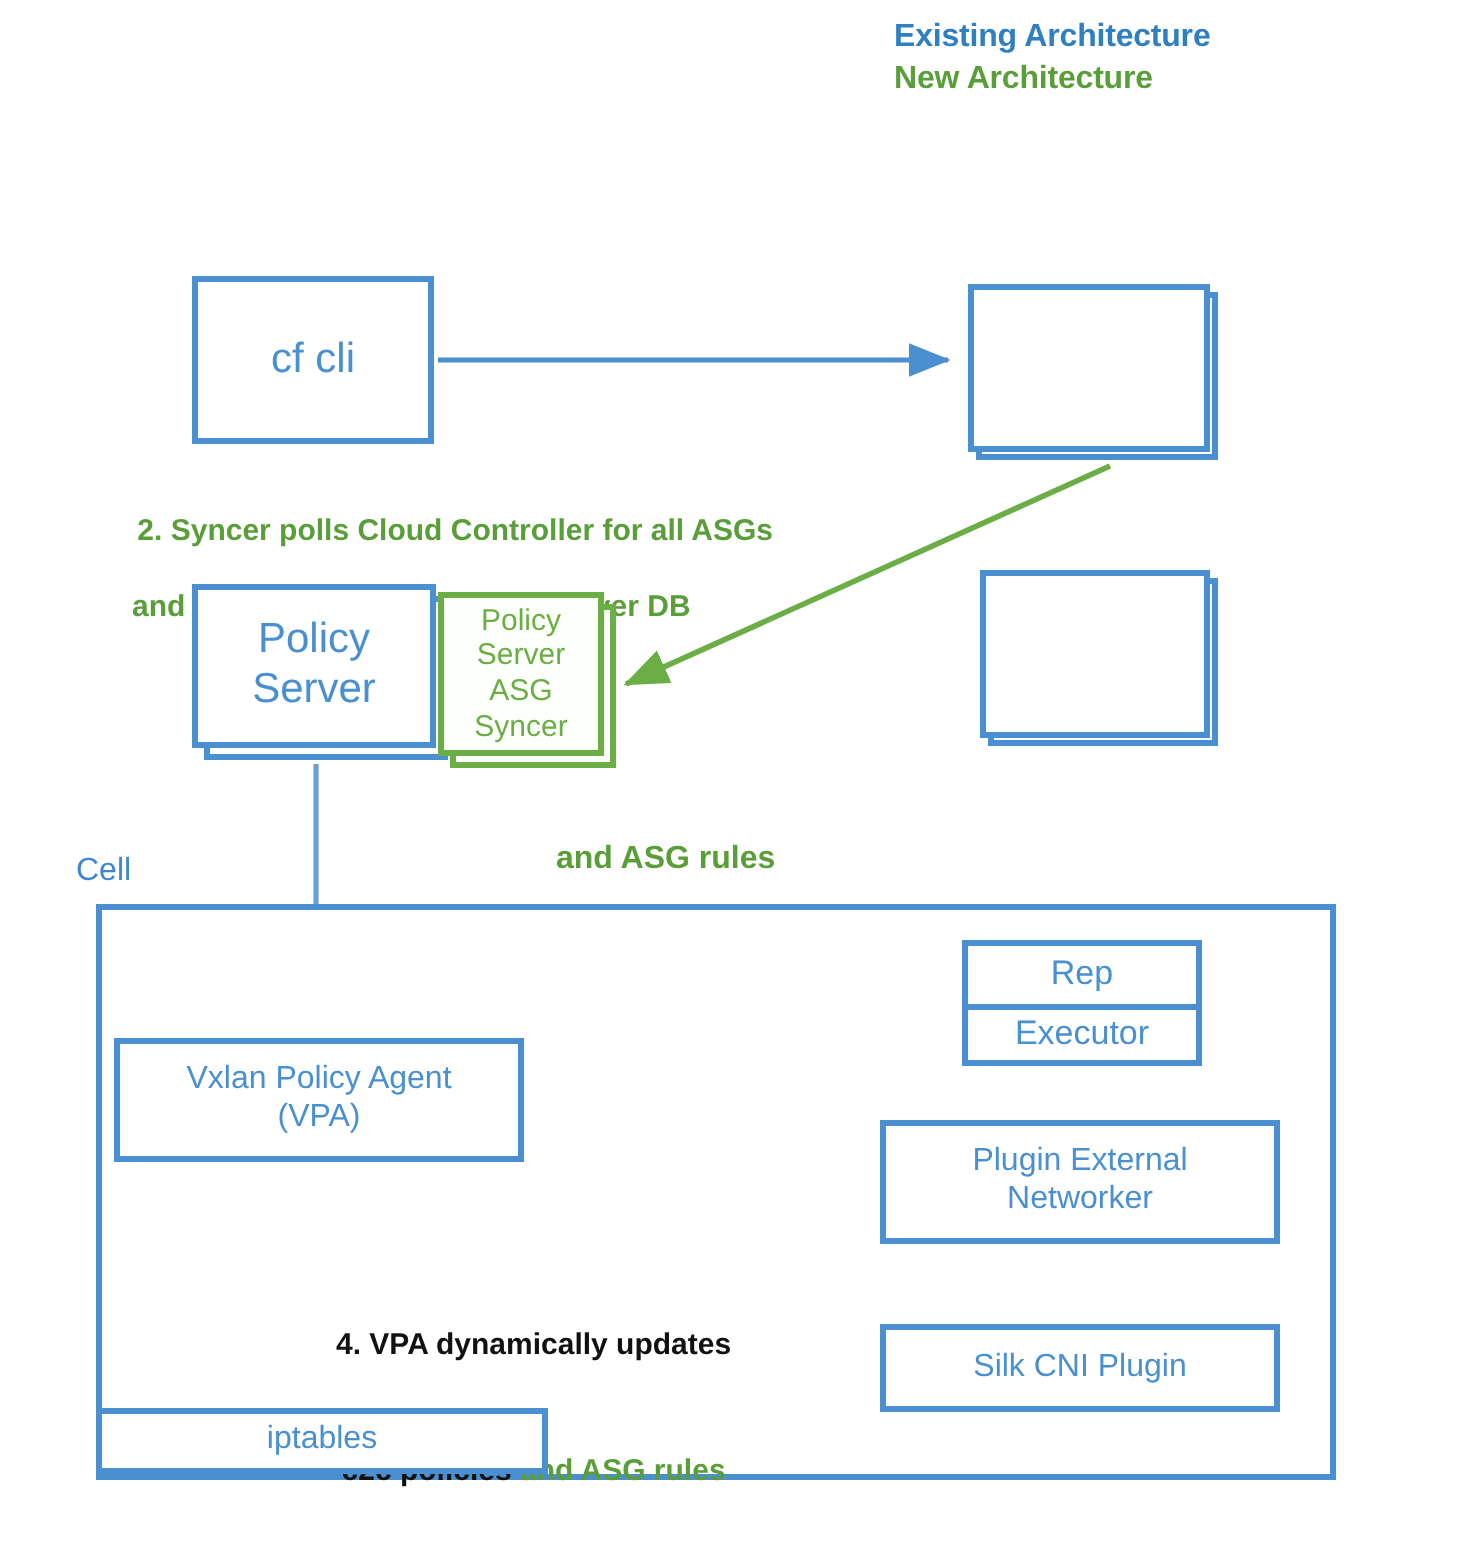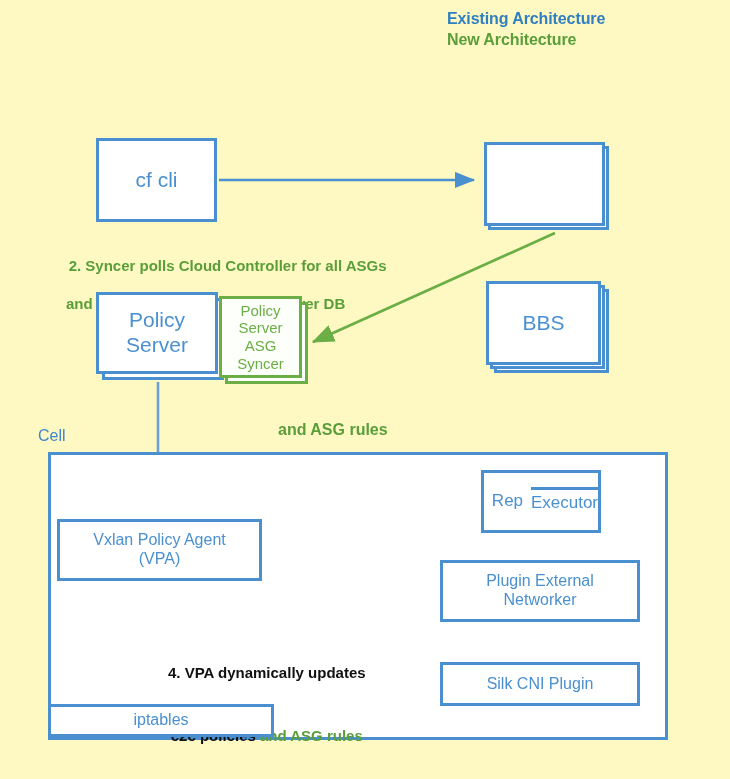--- a/index.html
+++ b/index.html
@@ -4,21 +4,21 @@
 <style>
   html, body {
     margin: 0;
     padding: 0;
     background: #000000;
   }
   #canvas {
     position: relative;
     width: 730px;
     height: 779px;
-    background: #fef9c3;
+    background: #ffffff;
     overflow: hidden;
     font-family: "Liberation Sans", sans-serif;
   }
 
   
   .legend {
     position: absolute;
     left: 447px;
     top: 8px;
     line-height: 21px;
@@ -101,21 +101,21 @@
     box-sizing: border-box;
   }
 
   #box-vpa {
     left: 57px; top: 519px; width: 205px; height: 62px;
     font-size: 16px;
   }
 
   #box-repexec {
     left: 481px; top: 470px; width: 120px; height: 63px;
-    flex-direction: row; padding: 0;
+    flex-direction: column; padding: 0;
   }
   #box-repexec .cellrow {
     width: 100%; height: 50%;
     display: flex; align-items: center; justify-content: center;
     font-size: 17px; color: #4a90d0;
     box-sizing: border-box;
   }
   #box-repexec .cellrow.divider { border-top: 3px solid #4a90d0; }
 
   #box-garden {
@@ -206,23 +206,20 @@
 
   <div class="stack" id="stack-cc">
     <div class="plate" style="left:8px; top:8px; width:121px; height:84px;"></div>
     <div class="plate" style="left:4px; top:4px; width:121px; height:84px;"></div>
   </div>
 
   <div class="stack" id="stack-bbs">
     <div class="plate" style="left:8px; top:8px; width:115px; height:84px;"></div>
     <div class="plate" style="left:4px; top:4px; width:115px; height:84px;"></div>
   </div>
-  <div class="box" id="box-bbs">
-    <span>BBS</span>
-  </div>
 
   <div class="annot" id="annot-step2">
     <span>2. Syncer polls Cloud Controller for all ASGs</span>
     <span class="l2">and saves them in the policy server DB</span>
   </div>
 
   <div class="stack" id="stack-ps">
     <div class="plate" style="left:6px; top:6px; width:122px; height:82px;"></div>
   </div>
   <div class="box" id="box-ps">

